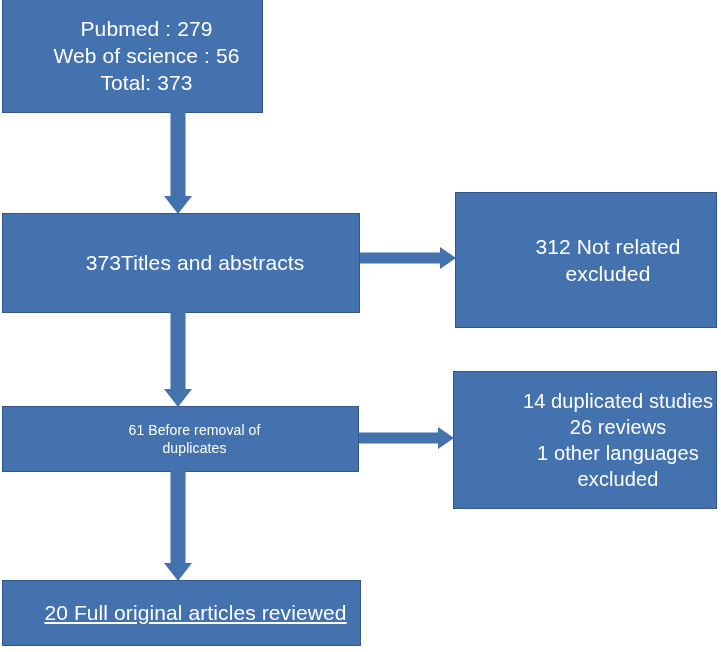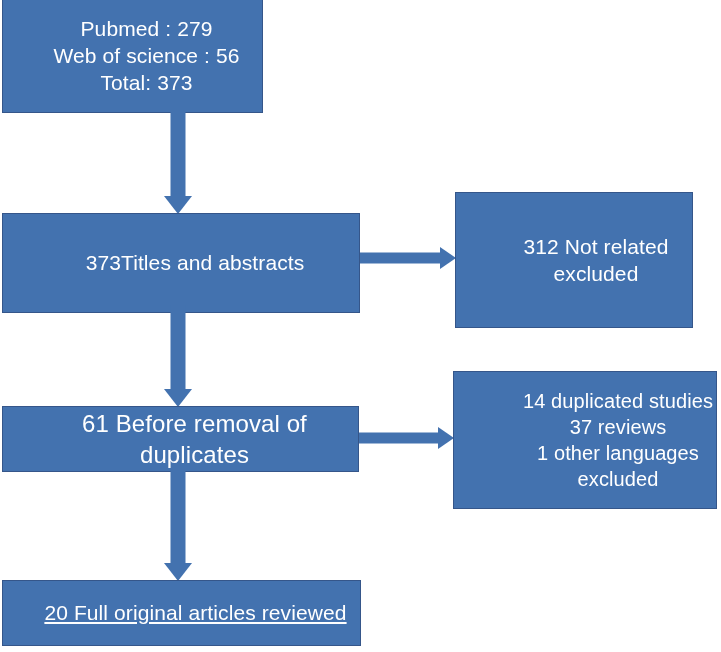--- a/index.html
+++ b/index.html
@@ -38,22 +38,22 @@
     width: 100%;
     margin-left: 28px;
   }
   .node .lines > div {
     white-space: pre;
   }
 
   
   #node-sources      { left: 2px;   top: -2px;  width: 261px; height: 115px; font-size: 21px; }
   #node-titles       { left: 2px;   top: 213px; width: 358px; height: 100px;  font-size: 21px; }
-  #node-notrelated   { left: 455px; top: 192px; width: 238px; height: 136px; font-size: 21px; padding-left: 16px; }
-  #node-beforedup    { left: 2px;   top: 406px; width: 357px; height: 66px;  font-size: 24px; }
+  #node-notrelated   { left: 455px; top: 192px; width: 262px; height: 136px; font-size: 21px; padding-left: 16px; }
+  #node-beforedup    { left: 2px;   top: 406px; width: 357px; height: 66px;  font-size: 14px; }
   #node-excluded     { left: 453px; top: 371px; width: 264px; height: 138px; font-size: 20px; padding-left: 38px; }
   #node-fulltext     { left: 2px;   top: 580px; width: 359px; height: 66px;  font-size: 21px; text-decoration: underline; }
 
   
   .arrow { position: absolute; }
   .arrow .shaft { position: absolute; background: #4372AF; }
   .arrow .head  { position: absolute; width: 0; height: 0; }
 
   
   .arrow-down .shaft { left: 50%; transform: translateX(-50%); width: 15px; top: 0; }
@@ -135,21 +135,21 @@
   </div>
 
   <div class="arrow arrow-right" id="arrow-beforedup-excluded">
     <div class="shaft"></div>
     <div class="head"></div>
   </div>
 
   <div class="node" id="node-excluded">
     <div class="lines">
       <div>14 duplicated studies</div>
-      <div>37 reviews</div>
+      <div>26 reviews</div>
       <div>1 other languages</div>
       <div>excluded</div>
     </div>
   </div>
 
   <div class="arrow arrow-down" id="arrow-beforedup-full">
     <div class="shaft"></div>
     <div class="head"></div>
   </div>
 

